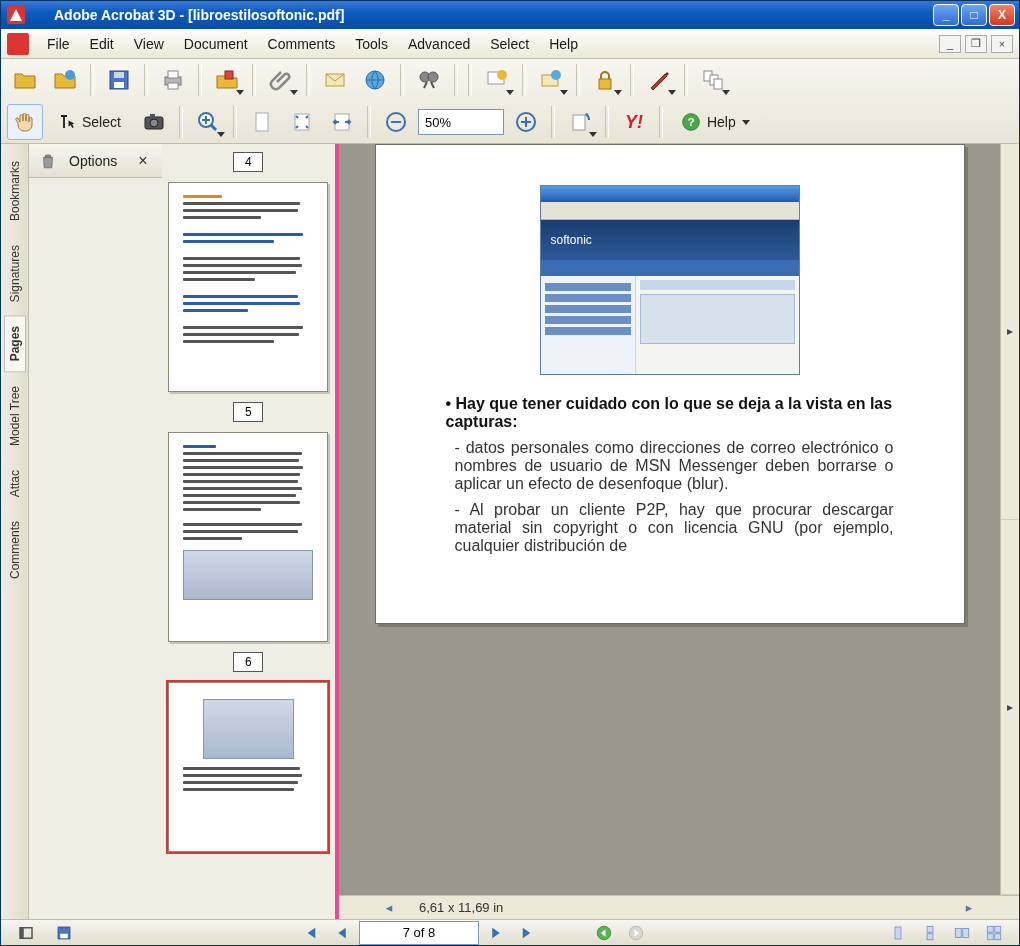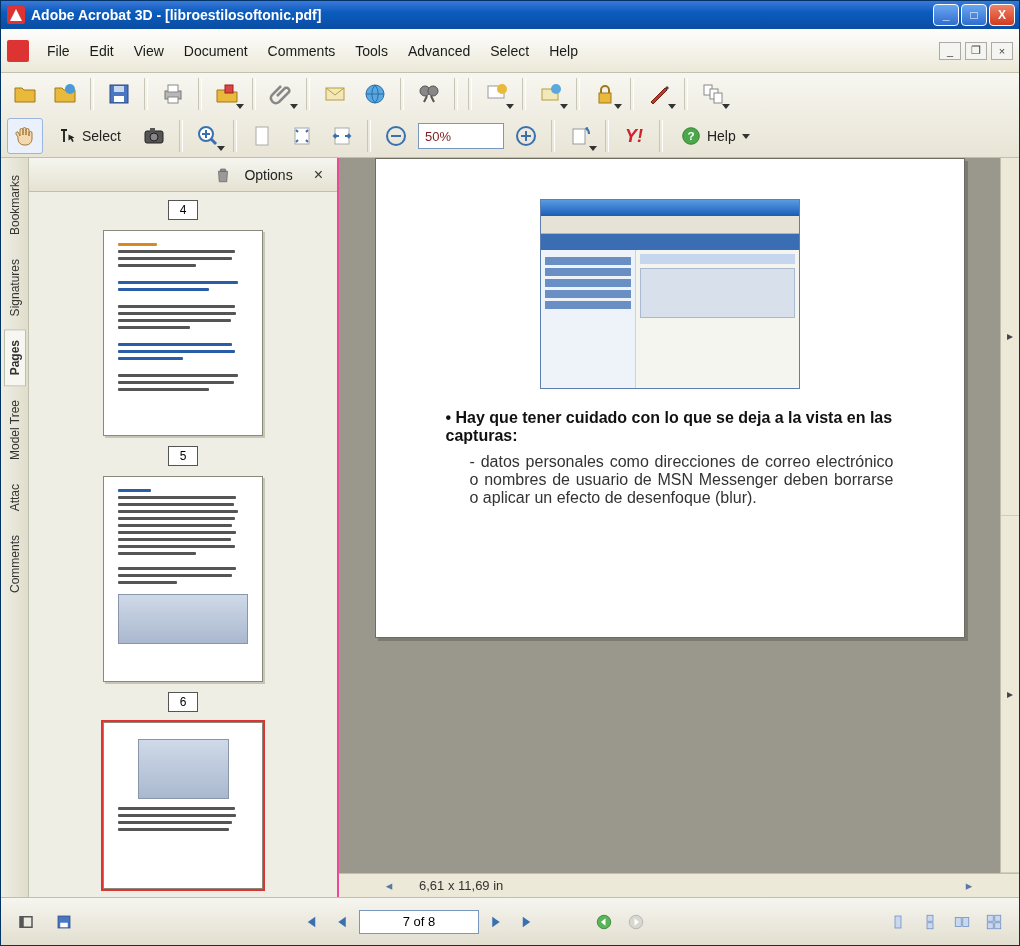--- a/index.html
+++ b/index.html
@@ -1,50 +1,50 @@
 <!DOCTYPE html>
 <html><head>
 <meta charset="utf-8">
 <style>
   * { box-sizing: border-box; margin:0; padding:0; }
   body { font-family: Tahoma, Arial, sans-serif; font-size:12px; background:#fff; width:1020px; height:946px; overflow:hidden; }
   .window { width:1020px; height:946px; display:flex; flex-direction:column; border:1px solid #003366; }
   
-  .titlebar { height:28px; background:linear-gradient(to bottom,#3b78d8,#0b5cbe 40%,#0a4da3); display:flex; align-items:center; color:#fff; font-weight:bold; }
+  .titlebar { height:28px; background:linear-gradient(to bottom,#3b78d8,#0b5cbe 40%,#0a4da3); display:flex; align-items:center; color:#fff; font-weight:bold;gap:23px; }
   .titlebar .icon { width:18px; height:18px; margin:0 6px; background:#d33; border-radius:2px; display:inline-block; position:relative; }
   .titlebar .icon::before { content:""; position:absolute; left:3px; top:3px; width:12px;height:12px; background:#fff; clip-path: polygon(0 100%,50% 0,100% 100%); }
   .titlebar .title { flex:1; font-size:14px; }
   .winbtns { display:flex; gap:2px; padding-right:4px; }
   .winbtn { width:26px; height:22px; border:1px solid #fff; border-radius:4px; display:flex; align-items:center; justify-content:center; color:#fff; font-weight:bold; font-size:12px; }
   .winbtn.min{background:linear-gradient(#6aa7f0,#2f6dd0);}
   .winbtn.max{background:linear-gradient(#6aa7f0,#2f6dd0);}
   .winbtn.close{background:linear-gradient(#f08368,#d23a1d);}
   
-  .menubar { height:44px; background:linear-gradient(#fdfdfd,#ece9d8); display:flex; align-items:center; padding:12px 6px; border-bottom:1px solid #c0c0b0;}
+  .menubar { height:30px; background:linear-gradient(#fdfdfd,#ece9d8); display:flex; align-items:center; padding:12px 6px; border-bottom:1px solid #c0c0b0;}
   .menubar .app-icon{width:22px;height:22px;background:#d33;border-radius:2px;margin-right:8px;}
   .menu-item{padding:4px 10px; font-size:14px; color:#1a1a1a;}
   .mdi-btns{margin-left:auto;display:flex; gap:4px;}
   .mdi-btn{width:22px;height:18px;border:1px solid #aaa;background:#f4f4f0;display:flex;align-items:center;justify-content:center;font-size:11px;color:#444;}
   
   .toolbars{background:linear-gradient(#f7f6f0,#e8e5d6);border-bottom:1px solid #bfbfae;}
   .tbrow{display:flex;align-items:center;height:42px;padding:2px 6px;gap:4px;}
   .tbtn{width:36px;height:36px;border:1px solid transparent;border-radius:3px;display:flex;align-items:center;justify-content:center;position:relative;}
   .tbtn svg{width:24px;height:24px;}
   .tbtn .dd{position:absolute;right:0;bottom:2px;border-left:4px solid transparent;border-right:4px solid transparent;border-top:5px solid #333;}
   .sep{width:4px;height:32px;border-left:1px solid #c8c6b6;border-right:1px solid #fff;margin:0 3px;}
   .tb-label-btn{height:34px;padding:0 10px;display:flex;align-items:center;gap:6px;border:1px solid transparent;border-radius:3px;font-size:14px;color:#222;}
   .tb-label-btn .dd2{border-left:4px solid transparent;border-right:4px solid transparent;border-top:5px solid #333;}
-  .zoom-field{width:86px;height:26px;border:1px solid #7a98bd;background:#fff;display:flex;align-items:center;padding:0 6px;color:#7f1d1d;font-size:13px;}
+  .zoom-field{width:86px;height:26px;border:1px solid #7a98bd;background:#fff;display:flex;align-items:center;padding:0 6px;color:#000000;font-size:13px;}
   
   .body{flex:1;display:flex;min-height:0;}
   .navtabs{width:28px;background:linear-gradient(to right,#efeee4,#e0ddcb);border-right:1px solid #bfbfae;display:flex;flex-direction:column;align-items:center;padding-top:6px;}
   .vtab{writing-mode:vertical-rl;transform:rotate(180deg);font-size:12px;color:#333;padding:10px 3px;margin-bottom:2px;border:1px solid transparent;}
   .vtab.active{background:#f7f6f0;border:1px solid #bfbfae;font-weight:bold;}
   
-  .panel{width:310px;display:flex;flex-direction:column;background:#efeee4;border-right:2px solid #ec4899;}
+  .panel{width:310px;display:flex;flex-direction:row;background:#efeee4;border-right:4px solid #ec4899;}
   .panel-header{height:34px;display:flex;align-items:center;justify-content:flex-end;gap:12px;padding:0 10px;background:linear-gradient(#f6f5ef,#e5e2d2);border-bottom:1px solid #bfbfae;}
   .panel-header .trash{width:18px;height:18px;color:#666;}
   .panel-header .opt{font-size:14px;color:#222;display:flex;align-items:center;gap:5px;}
   .panel-header .close{font-size:16px;color:#333;padding:0 4px;}
   .thumb-scroll{flex:1;overflow-y:auto;display:flex;flex-direction:column;align-items:center;padding:8px 0;gap:10px;}
   .thumb-scroll::-webkit-scrollbar{width:18px;}
   .thumb-scroll::-webkit-scrollbar-track{background:#ece9d8;border-left:1px solid #cfcdbd;}
   .thumb-scroll::-webkit-scrollbar-thumb{background:linear-gradient(#d9d7c6,#c8c5b4);border:1px solid #a7a490;border-radius:2px;}
   .pagelabel{min-width:30px;height:20px;border:1px solid #555;background:#fff;display:flex;align-items:center;justify-content:center;font-size:12px;padding:0 6px;}
   .thumb{width:160px;height:210px;background:#fff;border:1px solid #8a8a7a;box-shadow:2px 2px 0 #c7c5b6;padding:12px 14px;display:flex;flex-direction:column;gap:4px;}
@@ -59,41 +59,41 @@
   .doc-scroll{flex:1;overflow:auto;display:flex;flex-direction:column;align-items:center;padding:0 0 10px 0;gap:10px; position:relative;}
   .doc-scroll::-webkit-scrollbar{width:18px;height:18px;}
   .doc-scroll::-webkit-scrollbar-track{background:#ece9d8;}
   .doc-scroll::-webkit-scrollbar-thumb{background:linear-gradient(#d4d2c2,#c0bdad);border:1px solid #9f9c8a;}
   .page{width:590px;background:#fff;border:1px solid #6c6c60;box-shadow:3px 3px 0 #7d7b70;padding:20px;}
   .page.top{height:220px; margin-top:0;border-top:none;padding-top:4px;}
   .page.bottom{min-height:480px;}
   .pagetext{font-size:12px;color:#333;margin:10px 40px;line-height:1.5;}
   .bullet-list{margin:10px 50px;font-size:16px;color:#333;}
   .bullet-list .lead{font-weight:bold;margin-bottom:8px;color:#111;}
-  .bullet-list .sub{margin-left:24px;margin-bottom:8px;text-align:justify;}
+  .bullet-list .sub{margin-left:9px;margin-bottom:8px;text-align:justify;}
   .embedded-shot{width:280px;height:80px;margin:0 auto 8px auto;background:#e8eef7;border:1px solid #8aa0c0;position:relative;}
   .embedded-shot .bluebar{height:10px;background:linear-gradient(#5a8dd2,#3568b0);}
   .embedded-shot .menu-drop{position:absolute;right:6px;top:6px;width:100px;height:60px;background:#fff;border:1px solid #6688bb;}
   .embedded-shot2{width:260px;height:190px;margin:20px auto;border:1px solid #5c7fae;display:flex;flex-direction:column;}
   .es2-titlebar{height:16px;background:linear-gradient(#5a9be4,#1b5db5);}
   .es2-toolbar{height:18px;background:#e6e2d6;border-bottom:1px solid #b8b4a2;}
   .es2-banner{height:40px;background:linear-gradient(#1a3d6e,#2d5a99);color:#fff;font-size:12px;padding:6px 10px;display:flex;align-items:center;}
   .es2-nav{height:16px;background:#3a6db4;}
   .es2-body{flex:1;display:flex;background:#f5f5f0;}
   .es2-left{width:95px;background:#eef2f9;border-right:1px solid #c6d2e5;padding:4px;}
   .es2-left div{height:8px;background:#6a8fc4;margin:3px 0;}
   .es2-right{flex:1;padding:4px;}
   .es2-right .header{height:10px;background:#c6d6ee;margin-bottom:4px;}
   .es2-right .box{height:50px;background:#d8e0ec;border:1px solid #a9b9d1;}
   
   .dimbar{height:24px;background:#ece9d8;border-top:1px solid #bfbfae;display:flex;align-items:center;padding:0 40px;font-size:13px;color:#333;}
   .dimbar .left-arrow,.dimbar .right-arrow{width:20px;text-align:center;color:#5a78a4;}
   .dimbar .right-arrow{margin-left:auto;}
   
-  .pagenav{height:48px;background:linear-gradient(#f6f5ef,#e2dfd0);display:flex;align-items:center;gap:8px;padding:0 10px;border-top:1px solid #bfbfae;}
+  .pagenav{height:26px;background:linear-gradient(#f6f5ef,#e2dfd0);display:flex;align-items:center;gap:8px;padding:0 10px;border-top:1px solid #bfbfae;}
   .pagenav .group{display:flex;align-items:center;gap:2px;}
   .navbtn{width:30px;height:30px;display:flex;align-items:center;justify-content:center;border:1px solid transparent;border-radius:2px;}
   .navbtn svg{width:18px;height:18px;}
   .page-indicator{height:24px;min-width:120px;border:1px solid #7a98bd;background:#fff;display:flex;align-items:center;justify-content:center;font-size:13px;padding:0 12px;}
   .spacer{flex:1;}
   .sidearrows{width:19px;background:#ece9d8;border-left:1px solid #bfbfae;display:flex;flex-direction:column;}
   .sidearrows div{flex:1;display:flex;align-items:center;justify-content:center;color:#444;border-bottom:1px solid #cfcdbd;}
 </style>
 </head>
 <body>
@@ -402,38 +402,42 @@
     </div>
 
     <div class="docarea">
       <div style="flex:1;display:flex;min-height:0;">
         <div class="doc-scroll">
 
           <div class="page bottom">
             <div class="embedded-shot2">
               <div class="es2-titlebar"></div>
               <div class="es2-toolbar"></div>
+              <div class="es2-banner">
+                  <span>softonic</span>
+                </div>
               <div class="es2-nav"></div>
               <div class="es2-body">
                 <div class="es2-left">
                     <div></div>
                     <div></div>
                     <div></div>
                     <div></div>
                     <div></div>
                   </div>
                 <div class="es2-right">
                     <div class="header"></div>
                     <div class="box"></div>
                   </div>
               </div>
             </div>
             <div class="bullet-list">
               <div class="lead">• <span>Hay que tener cuidado con lo que se deja a la vista en las capturas:</span></div>
               <div class="sub">- <span>datos personales como direcciones de correo electrónico o nombres de usuario de MSN Messenger deben borrarse o aplicar un efecto de desenfoque (blur).</span></div>
+              <div class="sub">- <span>Al probar un cliente P2P, hay que procurar descargar material sin copyright o con licencia GNU (por ejemplo, cualquier distribución de</span></div>
             </div>
           </div>
         </div>
         <div class="sidearrows">
           <div>▸</div>
           <div>▸</div>
         </div>
       </div>
       <div class="dimbar">
         <span class="left-arrow">◂</span>

